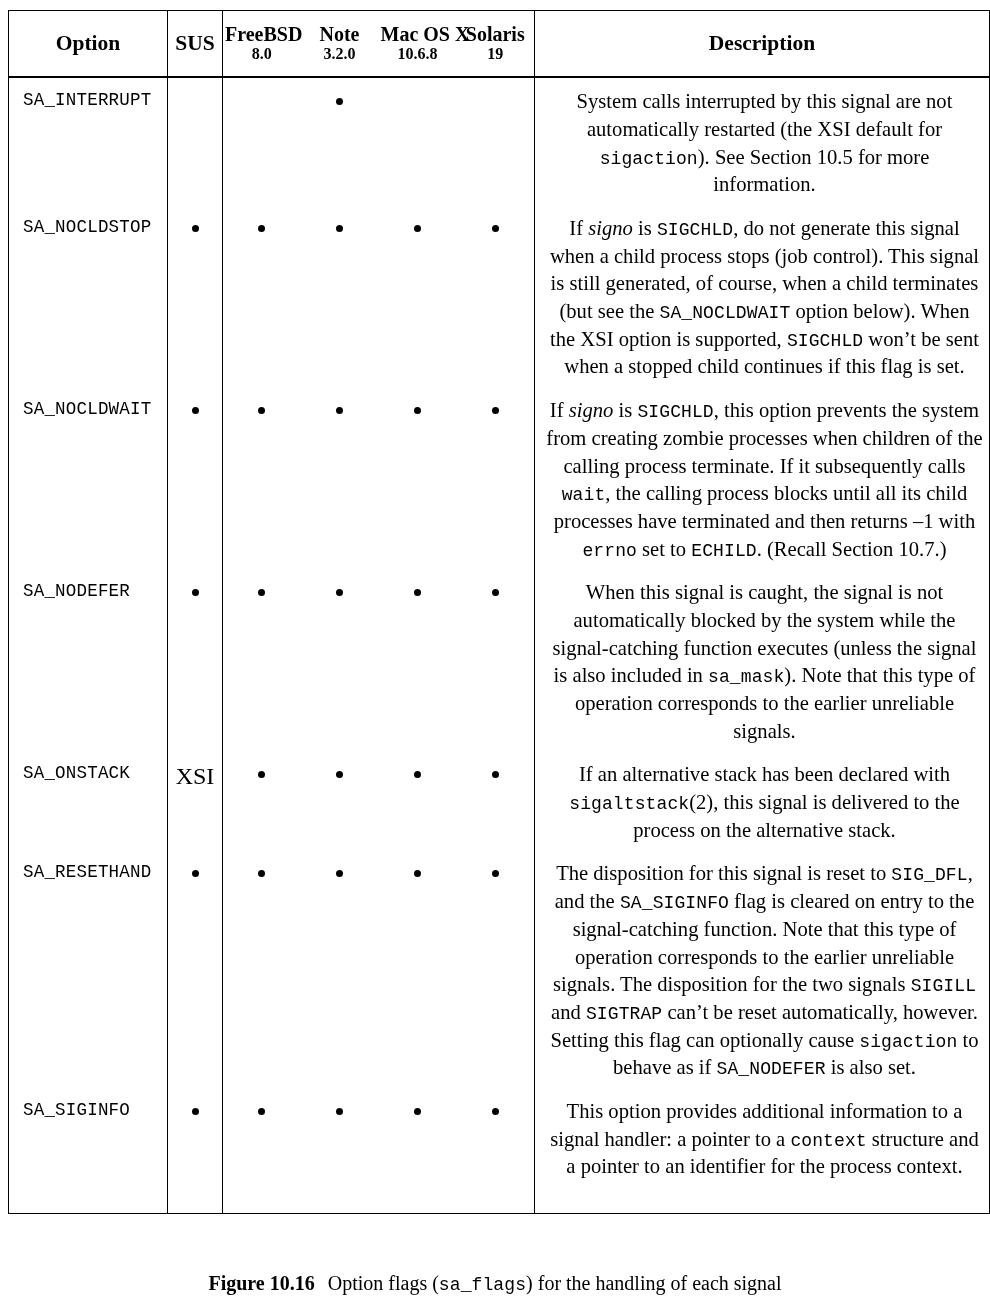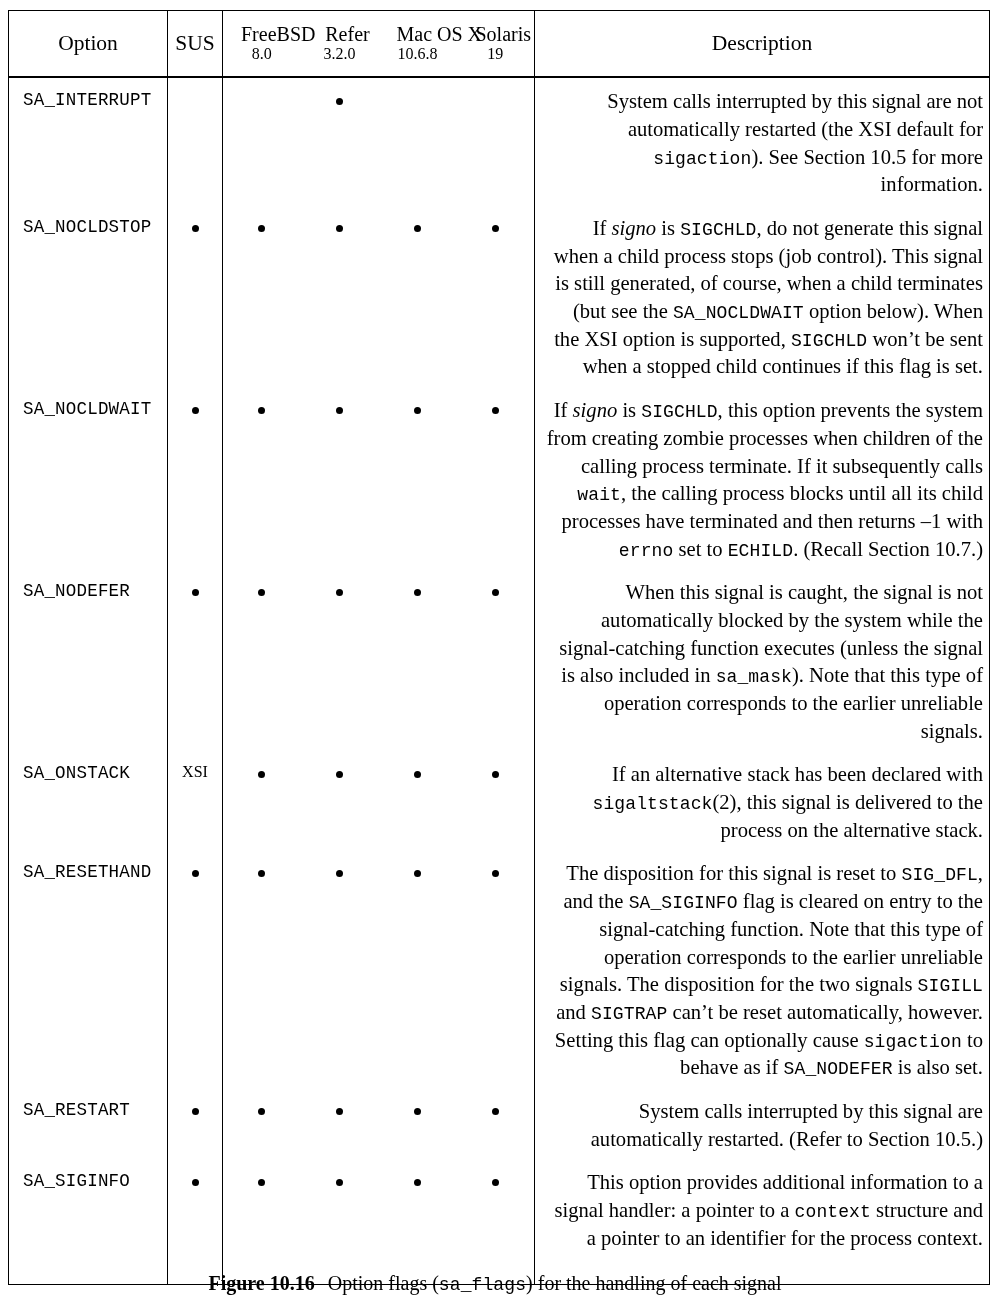--- a/index.html
+++ b/index.html
@@ -36,33 +36,33 @@
 
   #flags-table col.c-option   { width: 159px; }
   #flags-table col.c-sus      { width: 55px;  }
   #flags-table col.c-os       { width: 78px;  }
   #flags-table col.c-desc     { width: 455px; }
 
   
   thead td, thead th {
     padding: 0;
     border: none;
-    font-weight: normal;
+    font-weight: bold;
     vertical-align: middle;
   }
   .hdr-cell {
     text-align: center;
     font-size: 21px;
     line-height: 1.12;
     padding: 12px 2px 13px 2px;
   }
   .hdr-option  { font-size: 21.5px; }
   .hdr-sus     { font-size: 21.5px; margin-left: 24px; }
   .hdr-desc    { font-size: 21.5px; }
-  .hdr-os .os-name { display:block; font-size: 20px; white-space: nowrap; margin-left: 16px; }
+  .hdr-os .os-name { display:block; font-size: 20px; white-space: nowrap; }
   .hdr-os .os-ver  { display:block; font-size: 16px; }
 
   
   .vr-l { border-left: 1.2px solid #000; }
   .vr-r { border-right: 1.2px solid #000; }
 
   
   tr.rule-row td {
     padding: 0;
     height: 0;
@@ -89,34 +89,34 @@
     white-space: nowrap;
     line-height: 1.2;
     margin-left: 31px;
   }
   .sus-cell, .os-cell {
     text-align: center;
     font-size: 20px;
     padding: 11px 2px 6px 2px;
     line-height: 1.2;
   }
-  .sus-cell.xsi { font-size: 16px; }
+  .sus-cell.xsi { font-size: 24px; }
   .dot {
     display: inline-block;
     width: 7px;
     height: 7px;
     border-radius: 50%;
     background: #000;
     vertical-align: 3px;
   }
   .desc-cell {
     font-size: 20.6px;
     line-height: 1.345;
     padding: 10px 6px 6px 11px;
-    text-align: right;
+    text-align: center;
   }
   .desc-cell p { margin: 0; }
   .mono {
     font-family: "Liberation Mono", "DejaVu Sans Mono", monospace;
     font-size: 18px;
     letter-spacing: 0.1px;
   }
   .ital { font-style: italic; }
 
   
@@ -153,21 +153,21 @@
     <thead>
       <tr>
         <td class="hdr-cell hdr-option">Option</td>
         <td class="hdr-cell hdr-sus vr-l vr-r">SUS</td>
 
         <td class="hdr-cell hdr-os">
           <span class="os-name">FreeBSD</span>
           <span class="os-ver">8.0</span>
         </td>
         <td class="hdr-cell hdr-os">
-          <span class="os-name">Refer</span>
+          <span class="os-name">Note</span>
           <span class="os-ver">3.2.0</span>
         </td>
         <td class="hdr-cell hdr-os">
           <span class="os-name">Mac OS X</span>
           <span class="os-ver">10.6.8</span>
         </td>
         <td class="hdr-cell hdr-os vr-r">
           <span class="os-name">Solaris</span>
           <span class="os-ver">19</span>
         </td>
@@ -241,31 +241,20 @@
           <td class="sus-cell vr-l vr-r"><span class="dot"></span></td>
           <td class="os-cell"><span class="dot"></span></td>
           <td class="os-cell"><span class="dot"></span></td>
           <td class="os-cell"><span class="dot"></span></td>
           <td class="os-cell vr-r"><span class="dot"></span></td>
           <td class="desc-cell">
             <p>The disposition for this signal is reset to <span class="mono">SIG_DFL</span>, and the <span class="mono">SA_SIGINFO</span> flag is cleared on entry to the signal-catching function.  Note that this type of operation corresponds to the earlier unreliable signals.  The disposition for the two signals <span class="mono">SIGILL</span> and <span class="mono">SIGTRAP</span> can’t be reset automatically, however.  Setting this flag can optionally cause <span class="mono">sigaction</span> to behave as if <span class="mono">SA_NODEFER</span> is also set.</p>
           </td>
         </tr>
         <tr>
-          <td class="opt-cell">SA_RESTART</td>
-          <td class="sus-cell vr-l vr-r"><span class="dot"></span></td>
-          <td class="os-cell"><span class="dot"></span></td>
-          <td class="os-cell"><span class="dot"></span></td>
-          <td class="os-cell"><span class="dot"></span></td>
-          <td class="os-cell vr-r"><span class="dot"></span></td>
-          <td class="desc-cell">
-            <p>System calls interrupted by this signal are automatically restarted.  (Refer to Section 10.5.)</p>
-          </td>
-        </tr>
-        <tr>
           <td class="opt-cell">SA_SIGINFO</td>
           <td class="sus-cell vr-l vr-r"><span class="dot"></span></td>
           <td class="os-cell"><span class="dot"></span></td>
           <td class="os-cell"><span class="dot"></span></td>
           <td class="os-cell"><span class="dot"></span></td>
           <td class="os-cell vr-r"><span class="dot"></span></td>
           <td class="desc-cell">
             <p>This option provides additional information to a signal handler: a pointer to a <span class="mono">context</span> structure and a pointer to an identifier for the process context.</p>
           </td>
         </tr>

